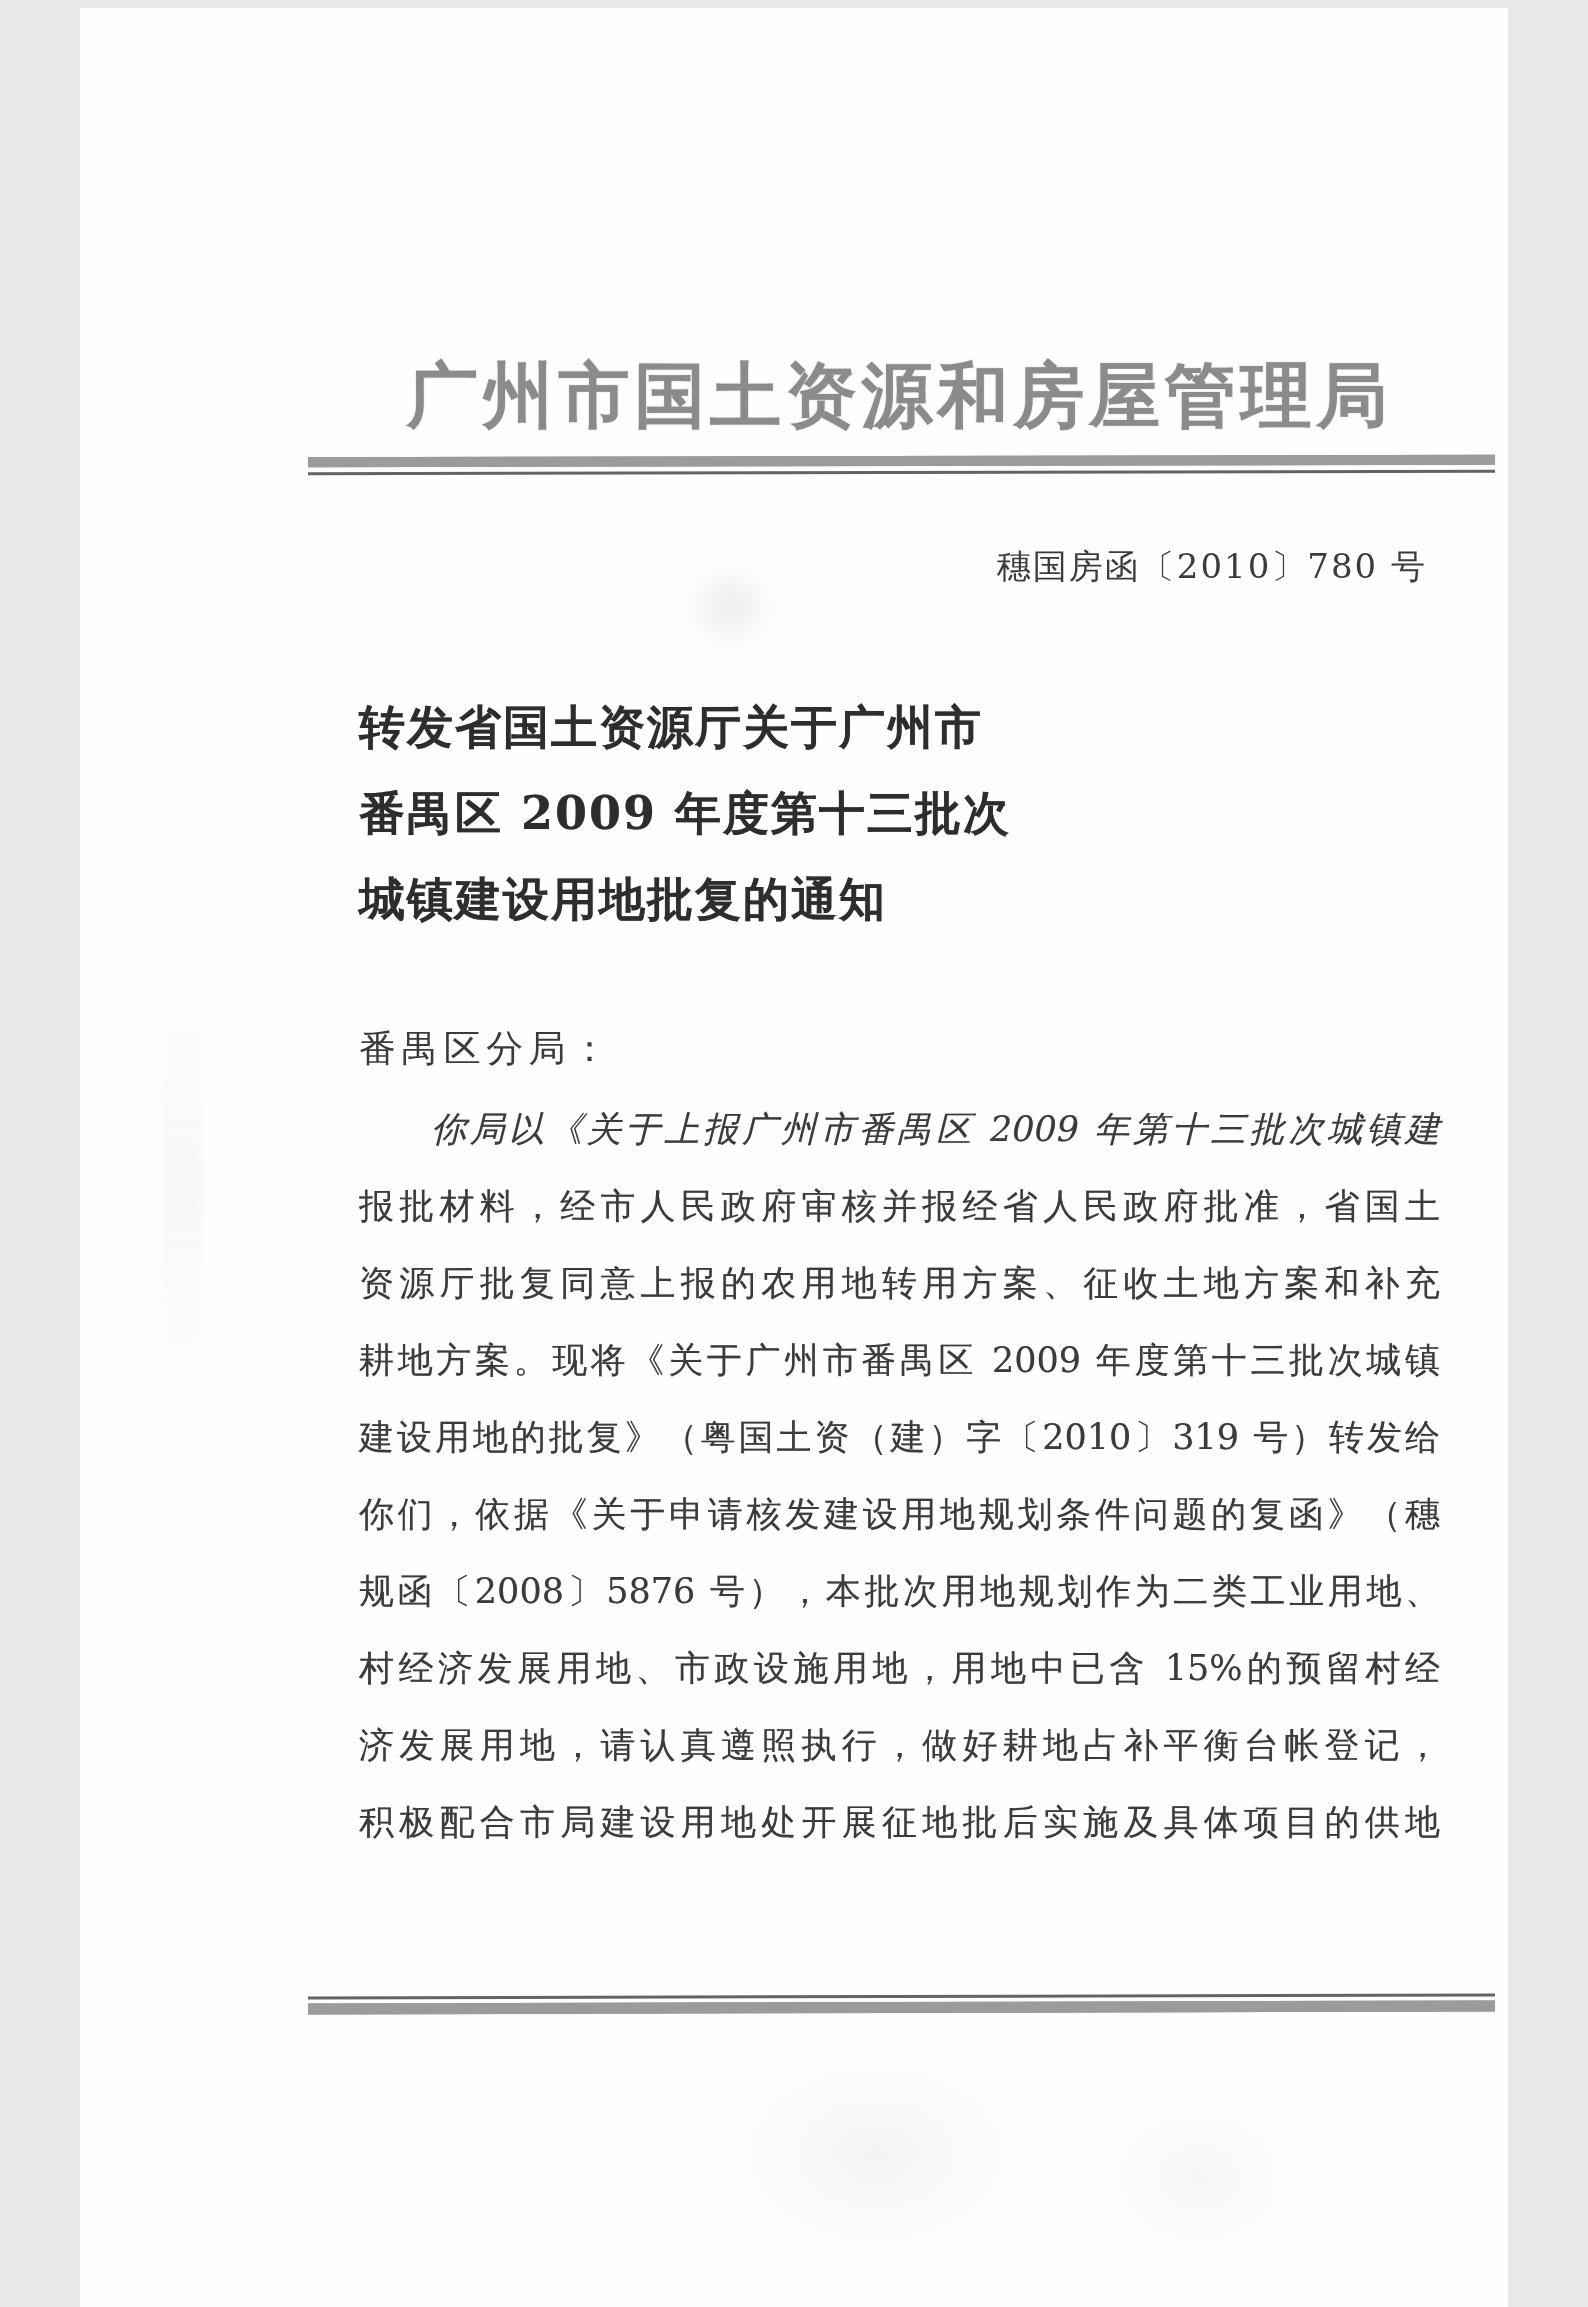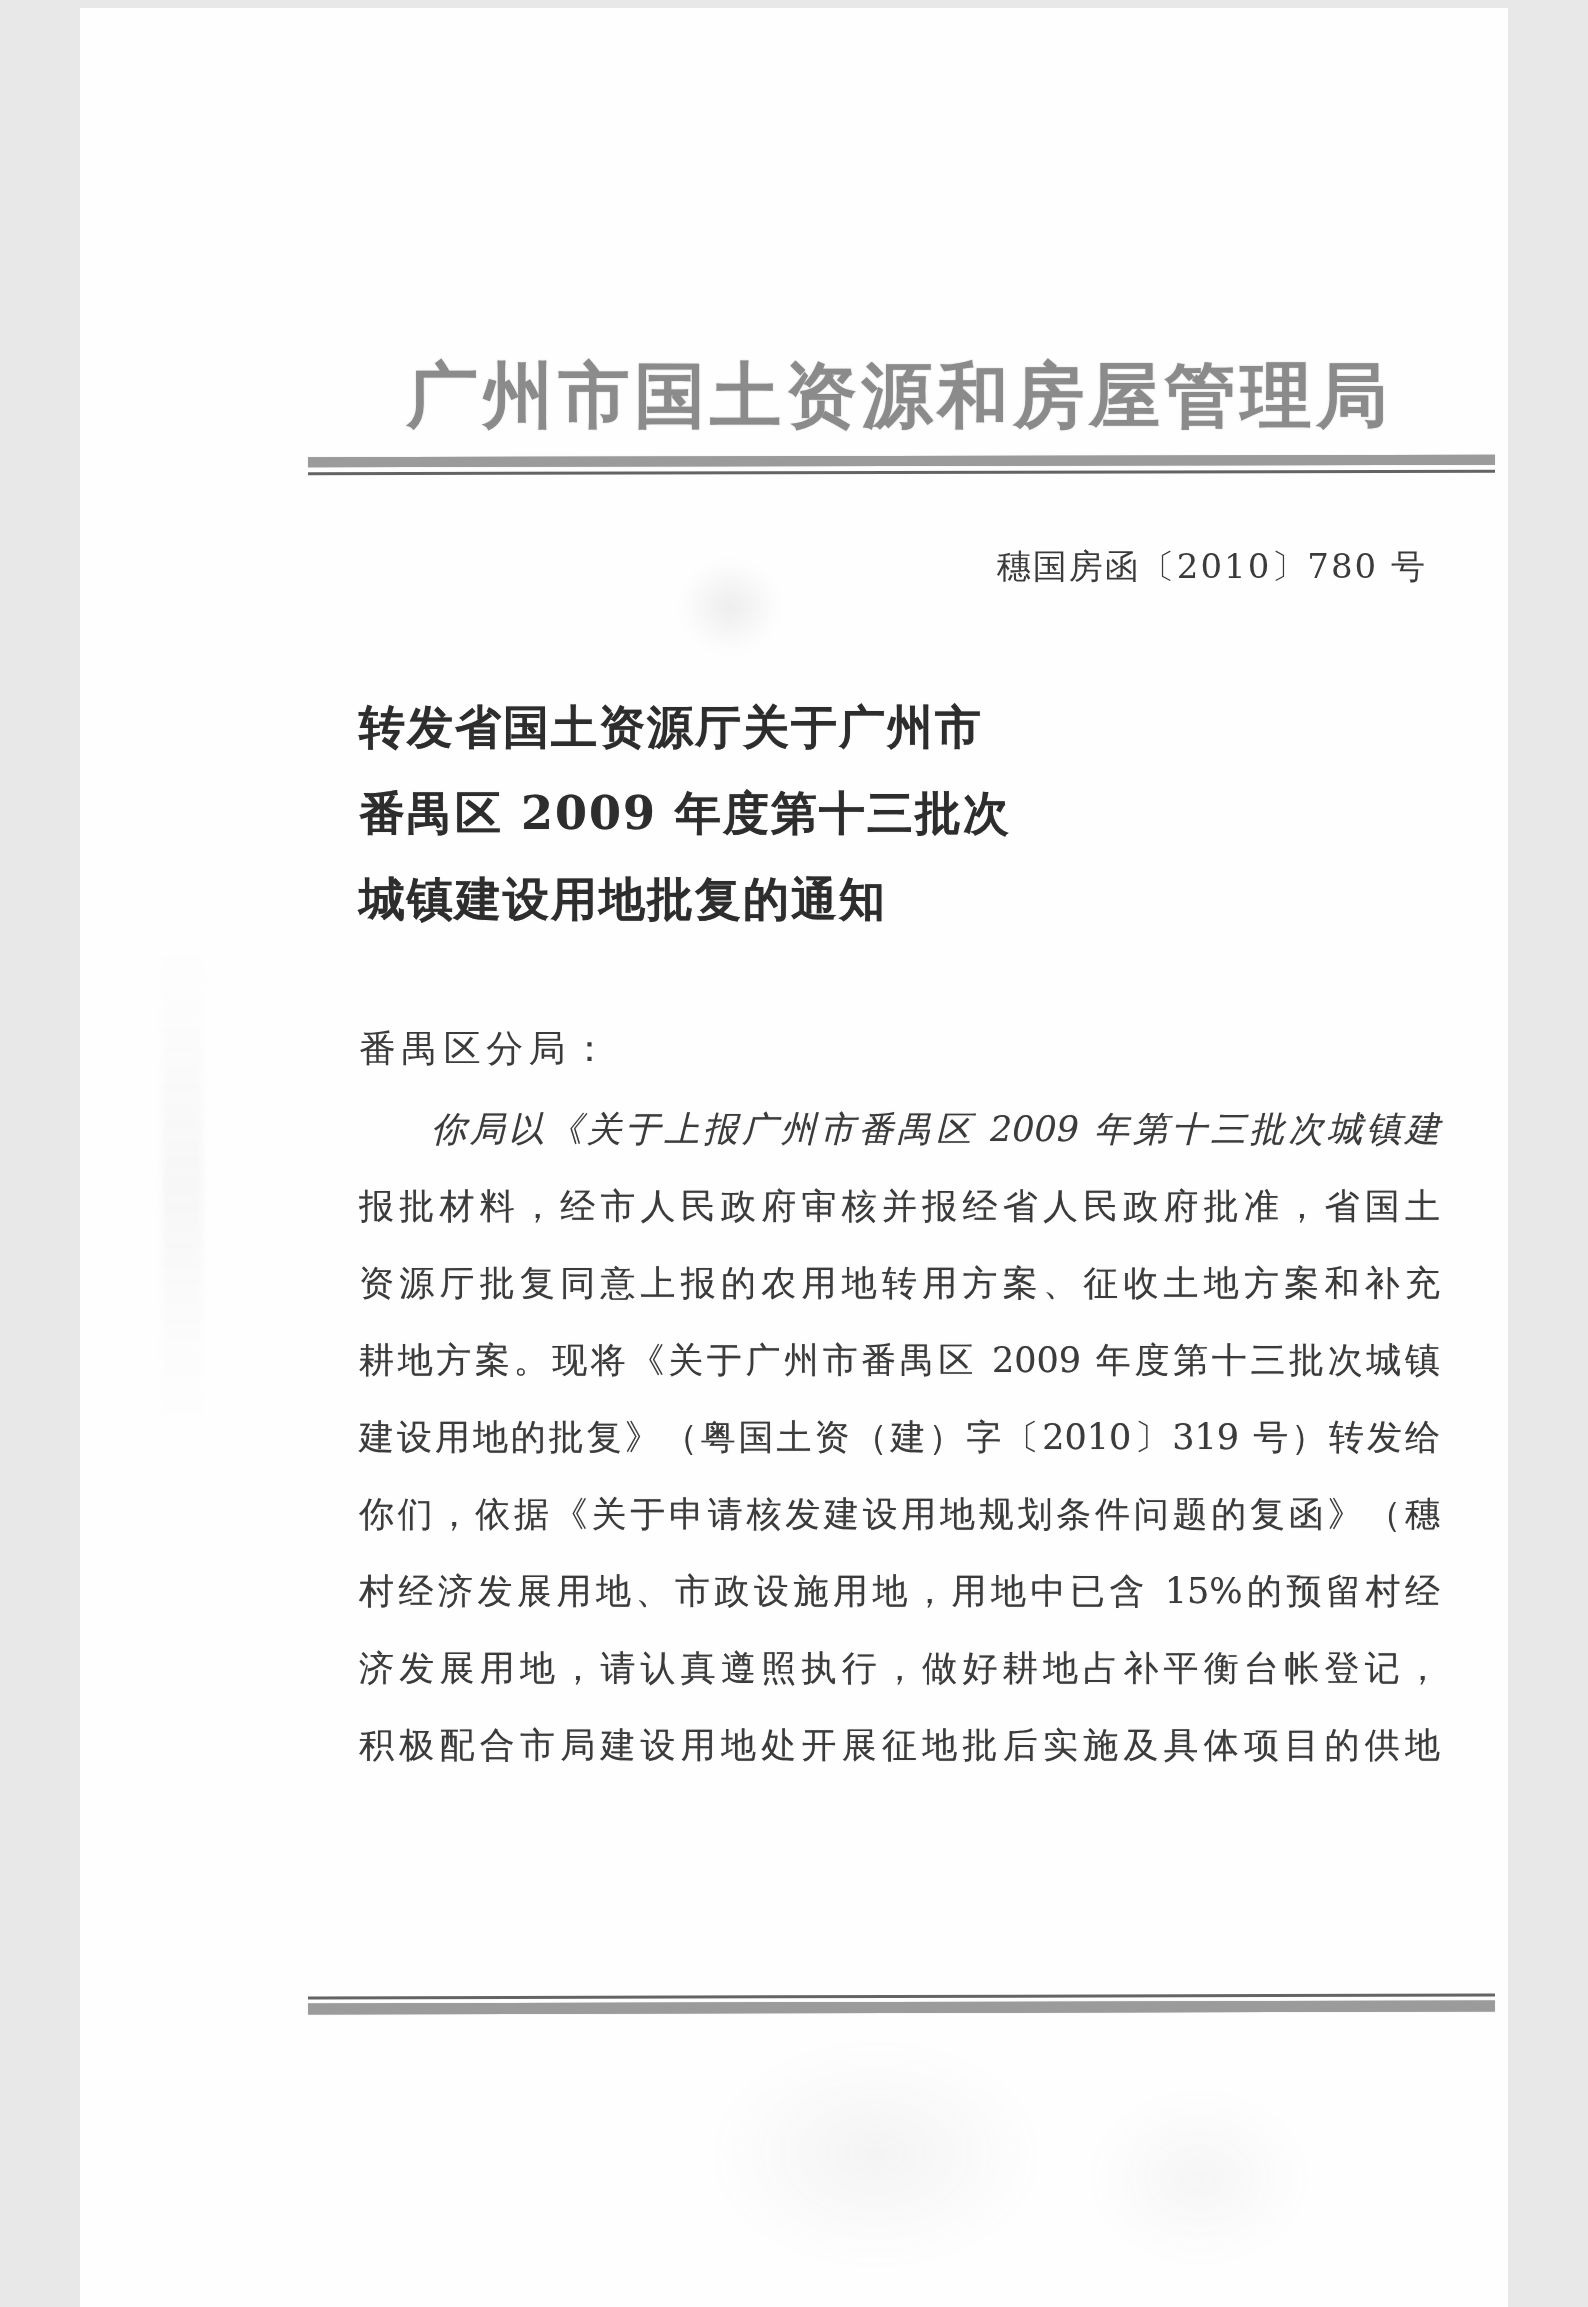--- a/index.html
+++ b/index.html
@@ -129,20 +129,21 @@
 
   <div class="salutation">番禺区分局：</div>
 
   <div class="body-text">
     <div class="body-line indent">你局以《关于上报广州市番禺区 2009 年第十三批次城镇建</div>
     <div class="body-line">报批材料，经市人民政府审核并报经省人民政府批准，省国土</div>
     <div class="body-line">资源厅批复同意上报的农用地转用方案、征收土地方案和补充</div>
     <div class="body-line">耕地方案。现将《关于广州市番禺区 2009 年度第十三批次城镇</div>
     <div class="body-line">建设用地的批复》（粤国土资（建）字〔2010〕319 号）转发给</div>
     <div class="body-line">你们，依据《关于申请核发建设用地规划条件问题的复函》（穗</div>
+    <div class="body-line">规函〔2008〕5876 号），本批次用地规划作为二类工业用地、</div>
     <div class="body-line">村经济发展用地、市政设施用地，用地中已含 15%的预留村经</div>
     <div class="body-line">济发展用地，请认真遵照执行，做好耕地占补平衡台帐登记，</div>
     <div class="body-line">积极配合市局建设用地处开展征地批后实施及具体项目的供地</div>
   </div>
 
   <div class="rule rule-bottom">
     <div class="thin"></div>
     <div class="gap"></div>
     <div class="thick"></div>
   </div>

